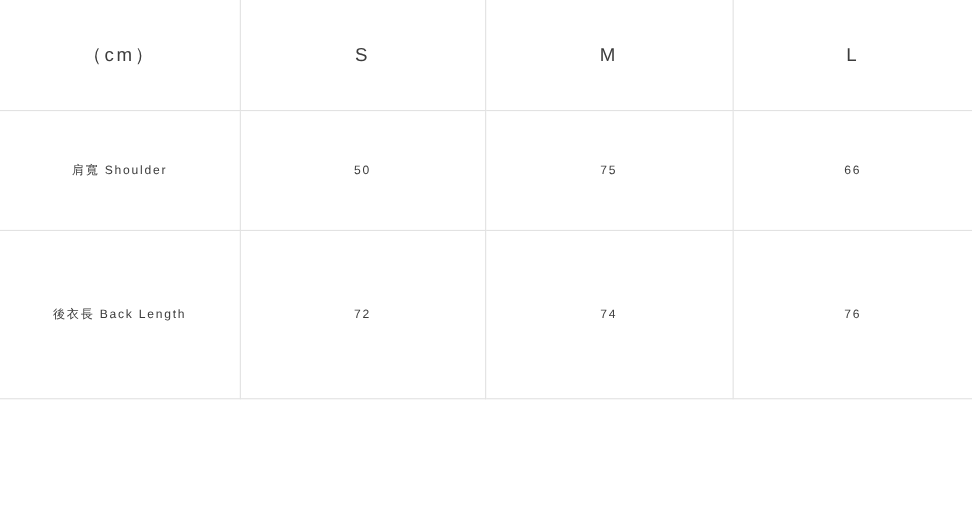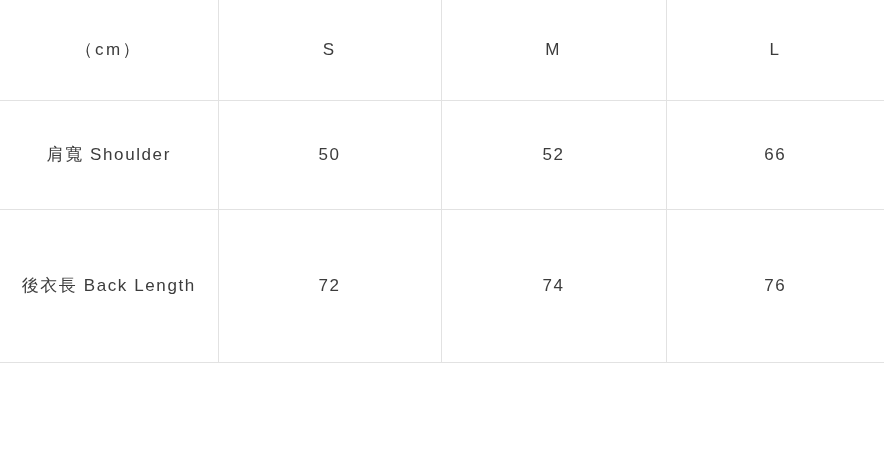--- a/index.html
+++ b/index.html
@@ -59,21 +59,21 @@
     letter-spacing: 2.2px;
     color: #3c3c3c;
   }
   tr.header-row th.unit-head {
     letter-spacing: 2.5px;
   }
 
   
   tr.data-row td {
     height: 108px;
-    font-size: 17px;
+    font-size: 11px;
     letter-spacing: 1.6px;
     color: #3c3c3c;
   }
 
   
   tr.data-row.tall td {
     height: 152px;
   }
 
   td.row-label,
@@ -110,21 +110,21 @@
         <th class="unit-head">（cm）</th>
         <th class="size-head">S</th>
         <th class="size-head">M</th>
         <th class="size-head">L</th>
       </tr>
     </thead>
     <tbody>
       <tr class="data-row">
         <td class="row-label">肩寬 Shoulder</td>
         <td class="value">50</td>
-        <td class="value">52</td>
+        <td class="value">75</td>
         <td class="value">66</td>
       </tr>
       <tr class="data-row tall">
         <td class="row-label">後衣長 Back Length</td>
         <td class="value">72</td>
         <td class="value">74</td>
         <td class="value">76</td>
       </tr>
     </tbody>
   </table>

